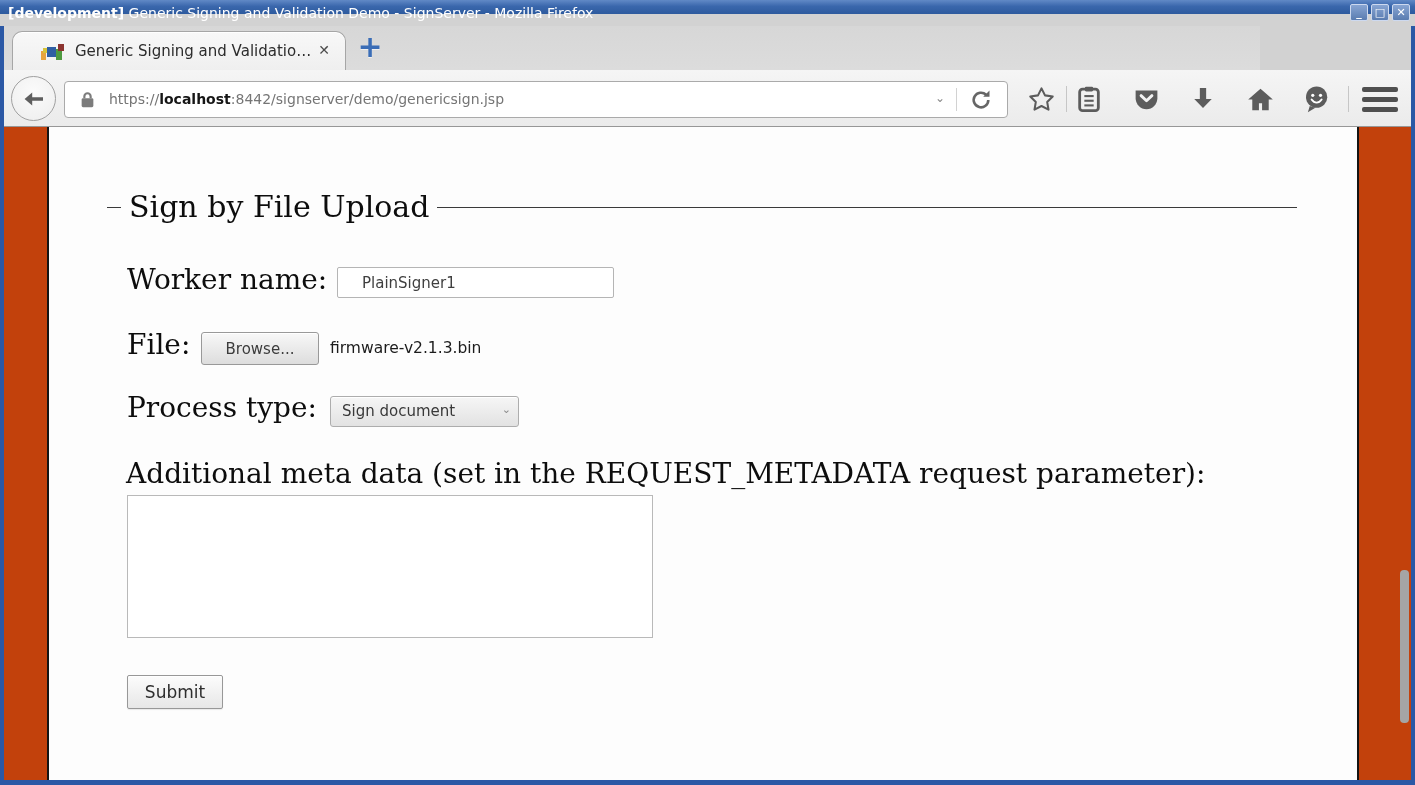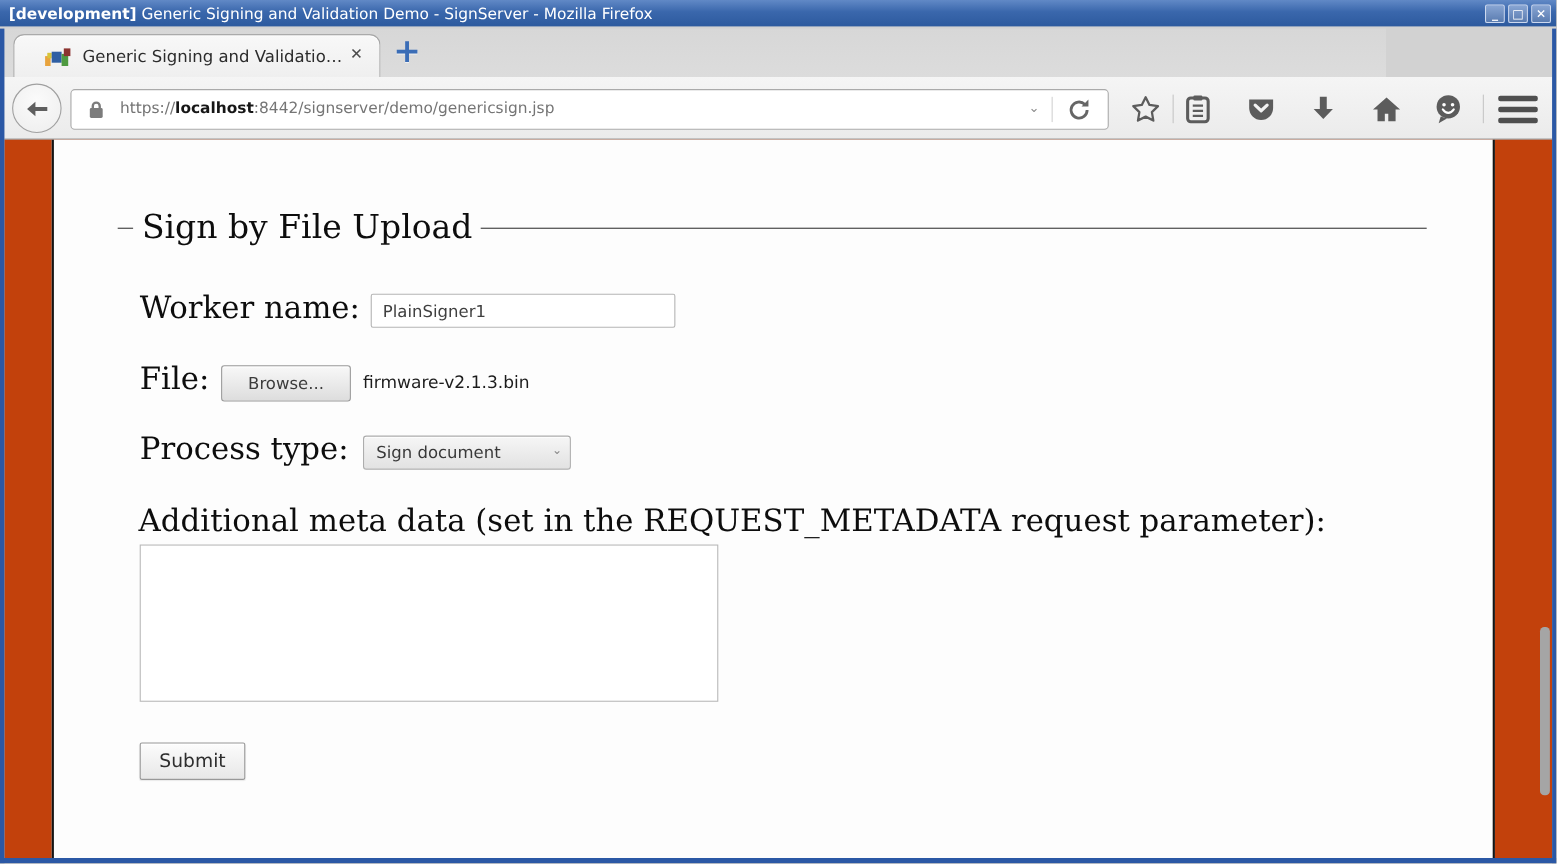--- a/index.html
+++ b/index.html
@@ -1,21 +1,21 @@
 <!DOCTYPE html>
 <html><head>
 <meta charset="utf-8">
 <style>
   * { margin:0; padding:0; box-sizing:border-box; }
   body { background:#888; font-family:"DejaVu Sans", sans-serif; }
   .screen { position:relative; width:1415px; height:785px; overflow:hidden;
             background:#d2d2d2; }
 
   
-  .titlebar { position:absolute; left:0; top:0; width:1415px; height:24px;
+  .titlebar { position:absolute; left:0; top:0; width:1415px; height:14px;
     background:linear-gradient(180deg,#6189c6 0%,#3a67ac 45%,#2d5a9e 100%);
     color:#fff; font-size:14px; line-height:26px; }
   .titlebar-text { position:absolute; left:8px; top:0; white-space:nowrap; }
   .titlebar-text b { font-weight:bold; }
   .win-controls { position:absolute; right:5px; top:4px; display:flex; gap:3px; }
   .win-btn { width:18px; height:17px; border:1px solid #cdd9ef; border-radius:2px;
     background:linear-gradient(180deg,#88a5d3,#5a7cb0);
     color:#fff; font-size:11px; line-height:15px; text-align:center; font-weight:bold; }
   .frame-left,.frame-right { position:absolute; top:26px; width:4px; height:759px; background:#2b58a5; z-index:40; }
   .frame-left { left:0; } .frame-right { left:1411px; }
@@ -71,21 +71,21 @@
     background:#a5a5a5; border-radius:4px; z-index:30; }
 
   .serif { font-family:"DejaVu Serif", serif; color:#0d0d0d; }
   .fieldset-line { position:absolute; left:58px; top:80px; width:1190px; height:0; border-top:1px solid #3a3a3a; }
   .legend { position:absolute; left:72px; top:62px; background:#fdfdfd; padding:0 8px;
     font-size:30px; line-height:36px; }
 
   .field-label { position:absolute; font-size:28px; line-height:34px; white-space:nowrap; }
   .worker-input { position:absolute; left:288px; top:140px; width:277px; height:31px;
     border:1px solid #b5b5b5; border-radius:2px; background:#fff;
-    font-family:"DejaVu Sans", sans-serif; font-size:15px; color:#3f3f3f; padding:0 10px; }
+    font-family:"DejaVu Sans", sans-serif; font-size:15px; color:#3f3f3f; padding:0 24px; }
   .browse-btn { position:absolute; left:152px; top:205px; width:118px; height:33px;
     border:1px solid #999; border-radius:3px;
     background:linear-gradient(180deg,#f8f8f8,#dddddd);
     font-family:"DejaVu Sans", sans-serif; font-size:15px; color:#3c3c3c;
     box-shadow:inset 0 1px 0 #fff; }
   .filename { position:absolute; left:281px; top:205px; line-height:33px; font-size:15.5px; color:#1c1c1c; }
   .select-box { position:absolute; left:281px; top:269px; width:189px; height:31px;
     border:1px solid #adadad; border-radius:3px;
     background:linear-gradient(180deg,#f6f6f6,#e2e2e2);
     box-shadow:inset 0 1px 0 #fff; }

